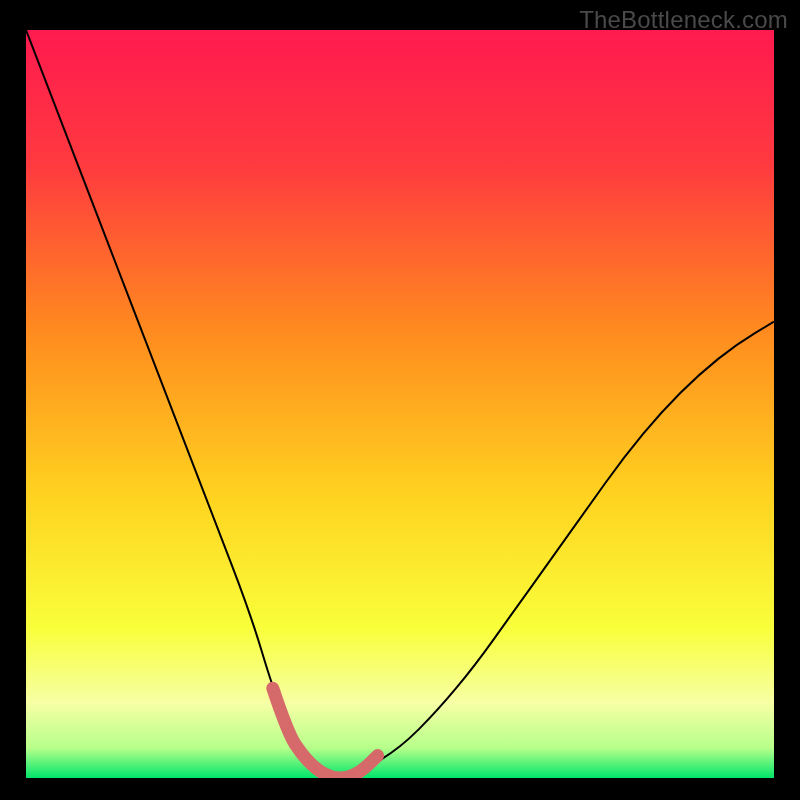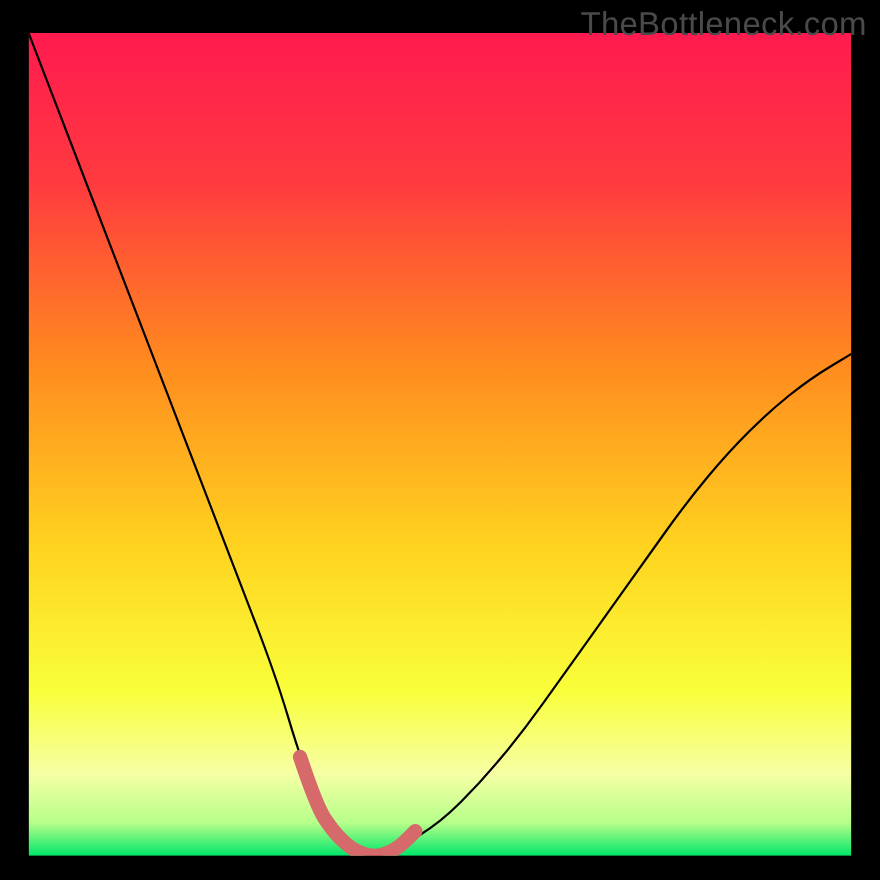--- a/index.html
+++ b/index.html
@@ -15,21 +15,21 @@
     position: relative;
     width: 800px;
     height: 800px;
     background: #000;
   }
   .watermark {
     position: absolute;
     top: 6px;
     right: 12px;
     color: #4a4a4a;
-    font-size: 30px;
+    font-size: 24px;
     font-weight: 400;
     letter-spacing: 0.2px;
     z-index: 5;
   }
   .plot {
     position: absolute;
     left: 26px;
     top: 30px;
     width: 748px;
     height: 748px;

